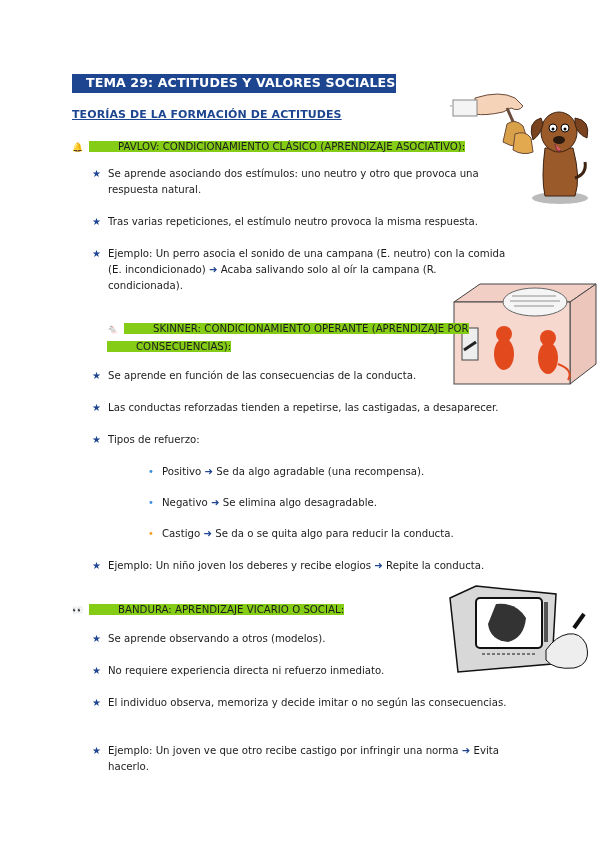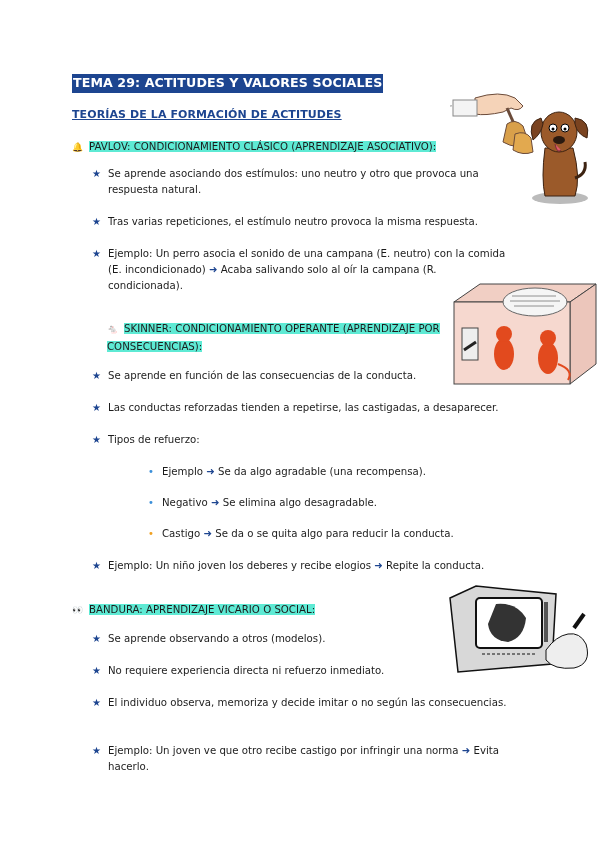--- a/index.html
+++ b/index.html
@@ -2,33 +2,33 @@
 <html><head>
   <meta charset="utf-8">
   <style>
     * { box-sizing: border-box; margin: 0; padding: 0; }
     html, body { width: 600px; height: 848px; background: #ffffff; overflow: hidden; }
     body { position: relative; font-family: "DejaVu Sans", sans-serif; color: #1c1c1c; font-size: 11px; }
 
     .title {
       position: absolute; left: 72px; top: 74px;
       font-family: "DejaVu Sans", sans-serif; font-weight: bold; font-size: 12.6px;
-      color: #ffffff; background: #1d4590; padding: 1px 1px 2px 1px; letter-spacing: 0.1px;
+      color: #ffffff; background: #1d4590; padding: 1px 1px 2px 14px; letter-spacing: 0.1px;
       line-height: 16px; white-space: nowrap;
     }
     .subtitle {
       position: absolute; left: 72px; top: 108px;
       font-weight: bold; font-size: 11px; color: #1d4590; text-decoration: underline;
       white-space: nowrap; letter-spacing: 0.1px;
     }
 
     .section-head {
       position: absolute; left: 72px; font-size: 10.2px; line-height: 17px; color: #1c1c1c;
     }
-    .section-head .hl { background: #5eead4; }
+    .section-head .hl { background: #84cc16; padding-left: 29px; }
     .section-head .emoji { display: inline-block; width: 14px; font-size: 9px; margin-right: 3px; }
 
     .bullet {
       position: absolute; left: 92px; width: 420px; font-size: 10.2px; line-height: 16px;
       padding-left: 16px;
     }
     .bullet .star {
       position: absolute; left: 0; top: 0; color: #1d4590; font-size: 10px;
     }
     .bullet b { font-weight: normal; }
@@ -118,21 +118,21 @@
   <span class="star">★</span>
   <span>Las conductas </span><b>reforzadas</b><span> tienden a repetirse, las </span><b>castigadas</b><span>, a desaparecer.</span>
 </div>
 <div class="bullet" style="top:432px;">
   <span class="star">★</span>
   <b>Tipos de refuerzo:</b>
 </div>
 
 <div class="sub-bullet" style="top:464px;">
   <span class="dot" style="color:#3b8fd9;">•</span>
-  <span>Ejemplo</span> <span class="arrow">➜</span><span> Se da algo agradable (una recompensa).</span>
+  <span>Positivo</span> <span class="arrow">➜</span><span> Se da algo agradable (una recompensa).</span>
 </div>
 <div class="sub-bullet" style="top:495px;">
   <span class="dot" style="color:#3b8fd9;">•</span>
   <span>Negativo</span> <span class="arrow">➜</span><span> Se elimina algo desagradable.</span>
 </div>
 <div class="sub-bullet" style="top:526px;">
   <span class="dot" style="color:#f0a020;">•</span>
   <span>Castigo</span> <span class="arrow">➜</span><span> Se da o se quita algo para reducir la conducta.</span>
 </div>
 

